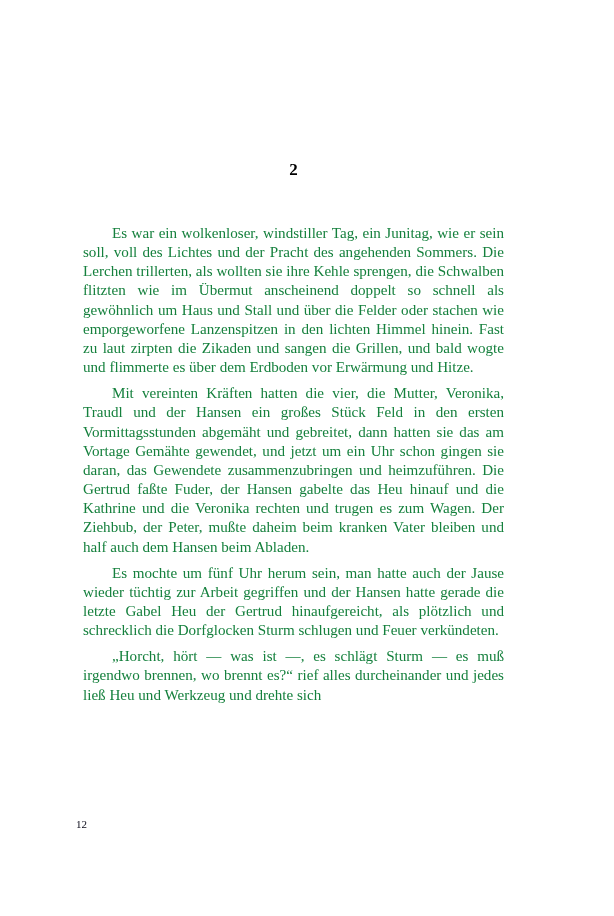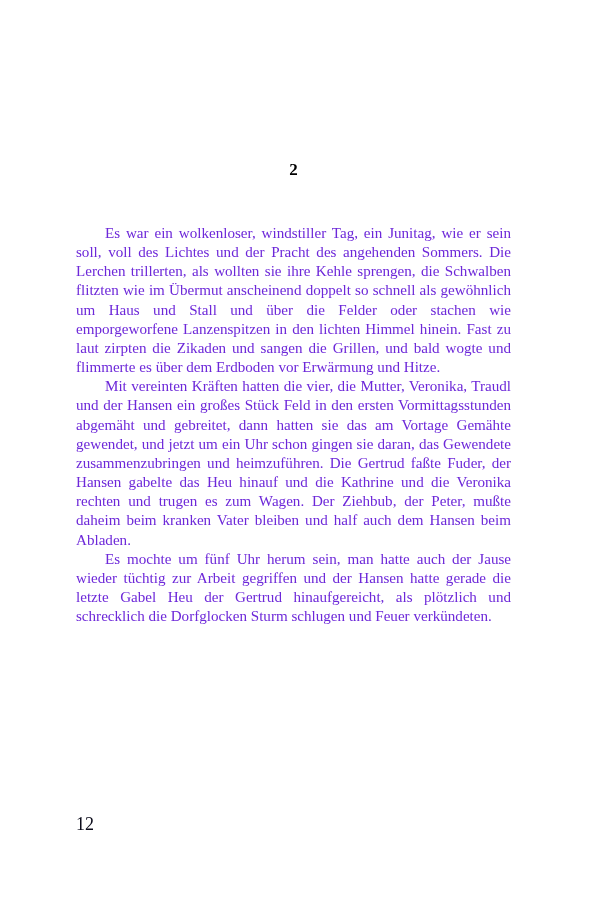--- a/index.html
+++ b/index.html
@@ -33,54 +33,55 @@
     line-height: 20px;
     margin: 0;
     padding: 0;
     letter-spacing: 0.2px;
     color: #000000;
   }
   .body-text {
     margin-top: 44px;
   }
   .body-text p {
-    margin: 0;
+    margin: 7px;
     padding: 0;
     font-size: 15.1px;
     line-height: 19.15px;
     text-align: justify;
     text-justify: inter-word;
     text-indent: 29px;
-    color: #6d28d9;
+    color: #15803d;
     hyphens: none;
     -webkit-hyphens: none;
     word-spacing: 0px;
   }
   .page-number {
     position: absolute;
     left: 76px;
     top: 815px;
-    font-size: 18px;
+    font-size: 11px;
     line-height: 18px;
     color: #0b0b1a;
     text-align: right;
   }
 </style>
 </head>
 <body>
 
 <div class="page">
 
   <div class="text-block">
 
     <div class="chapter-number">2</div>
 
     <div class="body-text">
       <p>Es war ein wolkenloser, windstiller Tag, ein Junitag, wie er sein soll, voll des Lichtes und der Pracht des angehenden Sommers. Die Lerchen trillerten, als wollten sie ihre Kehle sprengen, die Schwalben flitzten wie im Übermut anscheinend doppelt so schnell als gewöhnlich um Haus und Stall und über die Felder oder stachen wie emporgeworfene Lanzenspitzen in den lichten Himmel hinein. Fast zu laut zirpten die Zikaden und sangen die Grillen, und bald wogte und flimmerte es über dem Erdboden vor Erwärmung und Hitze.</p>
       <p>Mit vereinten Kräften hatten die vier, die Mutter, Veronika, Traudl und der Hansen ein großes Stück Feld in den ersten Vormittagsstunden abgemäht und gebreitet, dann hatten sie das am Vortage Gemähte gewendet, und jetzt um ein Uhr schon gingen sie daran, das Gewendete zusammenzubringen und heimzuführen. Die Gertrud faßte Fuder, der Hansen gabelte das Heu hinauf und die Kathrine und die Veronika rechten und trugen es zum Wagen. Der Ziehbub, der Peter, mußte daheim beim kranken Vater bleiben und half auch dem Hansen beim Abladen.</p>
       <p>Es mochte um fünf Uhr herum sein, man hatte auch der Jause wieder tüchtig zur Arbeit gegriffen und der Hansen hatte gerade die letzte Gabel Heu der Gertrud hinaufgereicht, als plötzlich und schrecklich die Dorfglocken Sturm schlugen und Feuer verkündeten.</p>
+      <p>„Horcht, hört — was ist —, es schlägt Sturm — es muß irgendwo brennen, wo brennt es?“ rief alles durcheinander und jedes ließ Heu und Werkzeug und drehte sich</p>
     </div>
 
   </div>
 
   <div class="page-number">12</div>
 
 </div>
 
 </body></html>

